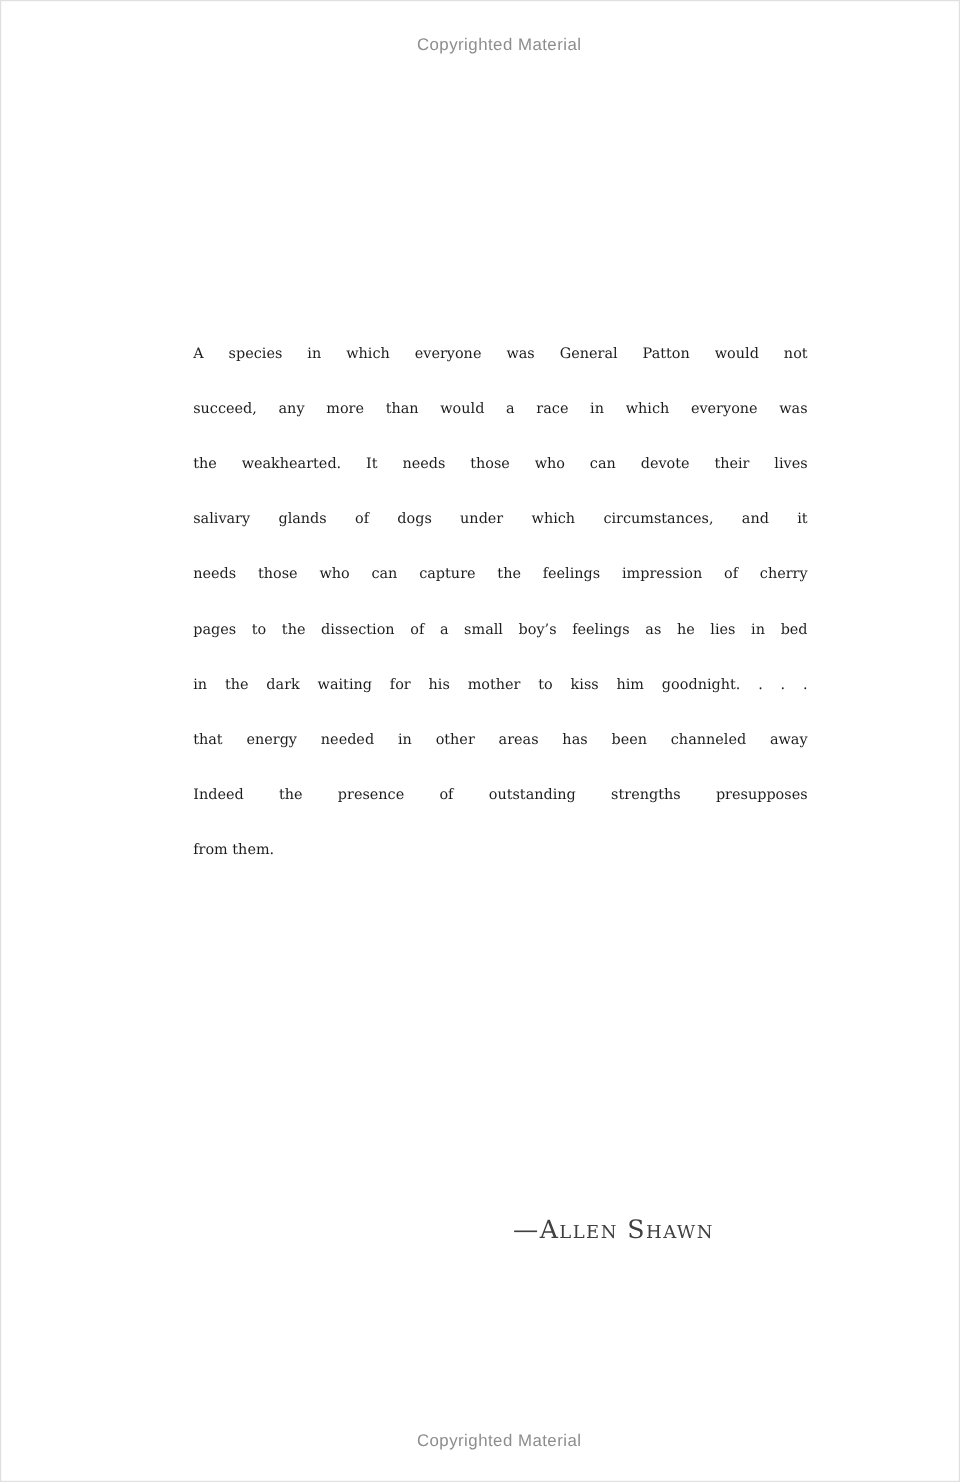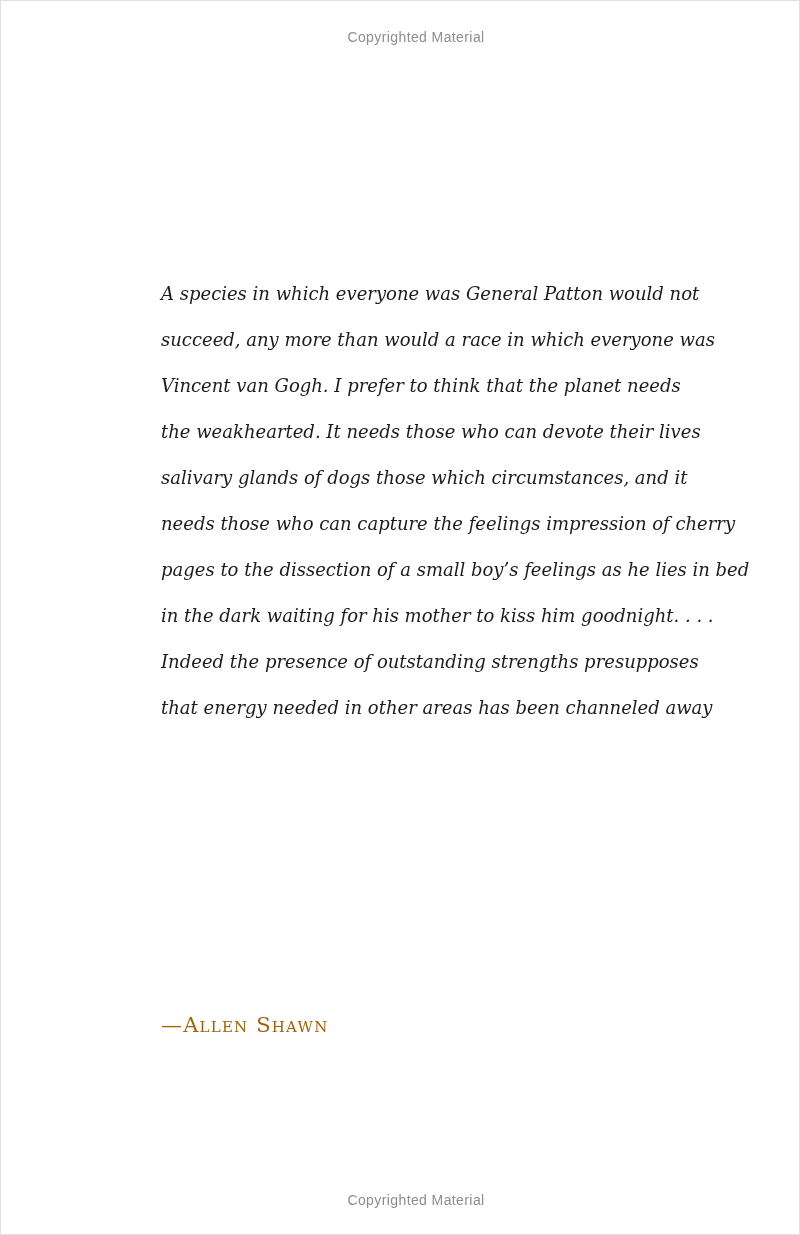--- a/index.html
+++ b/index.html
@@ -28,64 +28,64 @@
     font-size: 14px;
     letter-spacing: 0.4px;
   }
   .copyright.top { top: 28px; }
   .copyright.bottom { top: 1191px; }
   .quote {
     position: absolute;
     left: 160px;
     top: 270px;
     width: 512px;
-    font-style: italic;
-    font-size: 18px;
+    font-size: 12px;
     line-height: 46px;
     color: #1c1c1c;
   }
   .qline {
     text-align: justify;
     text-align-last: justify;
     white-space: nowrap;
   }
   .qline.last {
     text-align-last: left;
   }
   .attribution {
     position: absolute;
     left: 160px;
     top: 1012px;
     width: 512px;
     box-sizing: border-box;
     padding-right: 78px;
+    text-align: right;
     font-variant: small-caps;
     font-style: normal;
     font-size: 21px;
     letter-spacing: 1.2px;
-    color: #a16207;
+    color: #404040;
   }
 </style>
 </head>
 <body>
 
 <div class="page">
 
   <div class="copyright top">Copyrighted Material</div>
 
   <div class="quote">
     <div class="qline">A species in which everyone was General Patton would not</div>
     <div class="qline">succeed, any more than would a race in which everyone was</div>
-    <div class="qline">Vincent van Gogh. I prefer to think that the planet needs</div>
     <div class="qline">the weakhearted. It needs those who can devote their lives</div>
-    <div class="qline">salivary glands of dogs those which circumstances, and it</div>
+    <div class="qline">salivary glands of dogs under which circumstances, and it</div>
     <div class="qline">needs those who can capture the feelings impression of cherry</div>
     <div class="qline">pages to the dissection of a small boy’s feelings as he lies in bed</div>
     <div class="qline">in the dark waiting for his mother to kiss him goodnight. . . .</div>
+    <div class="qline">that energy needed in other areas has been channeled away</div>
     <div class="qline">Indeed the presence of outstanding strengths presupposes</div>
-    <div class="qline">that energy needed in other areas has been channeled away</div>
+    <div class="qline last">from them.</div>
   </div>
 
   <div class="attribution">—Allen Shawn</div>
 
   <div class="copyright bottom">Copyrighted Material</div>
 
 </div>
 
 </body></html>

